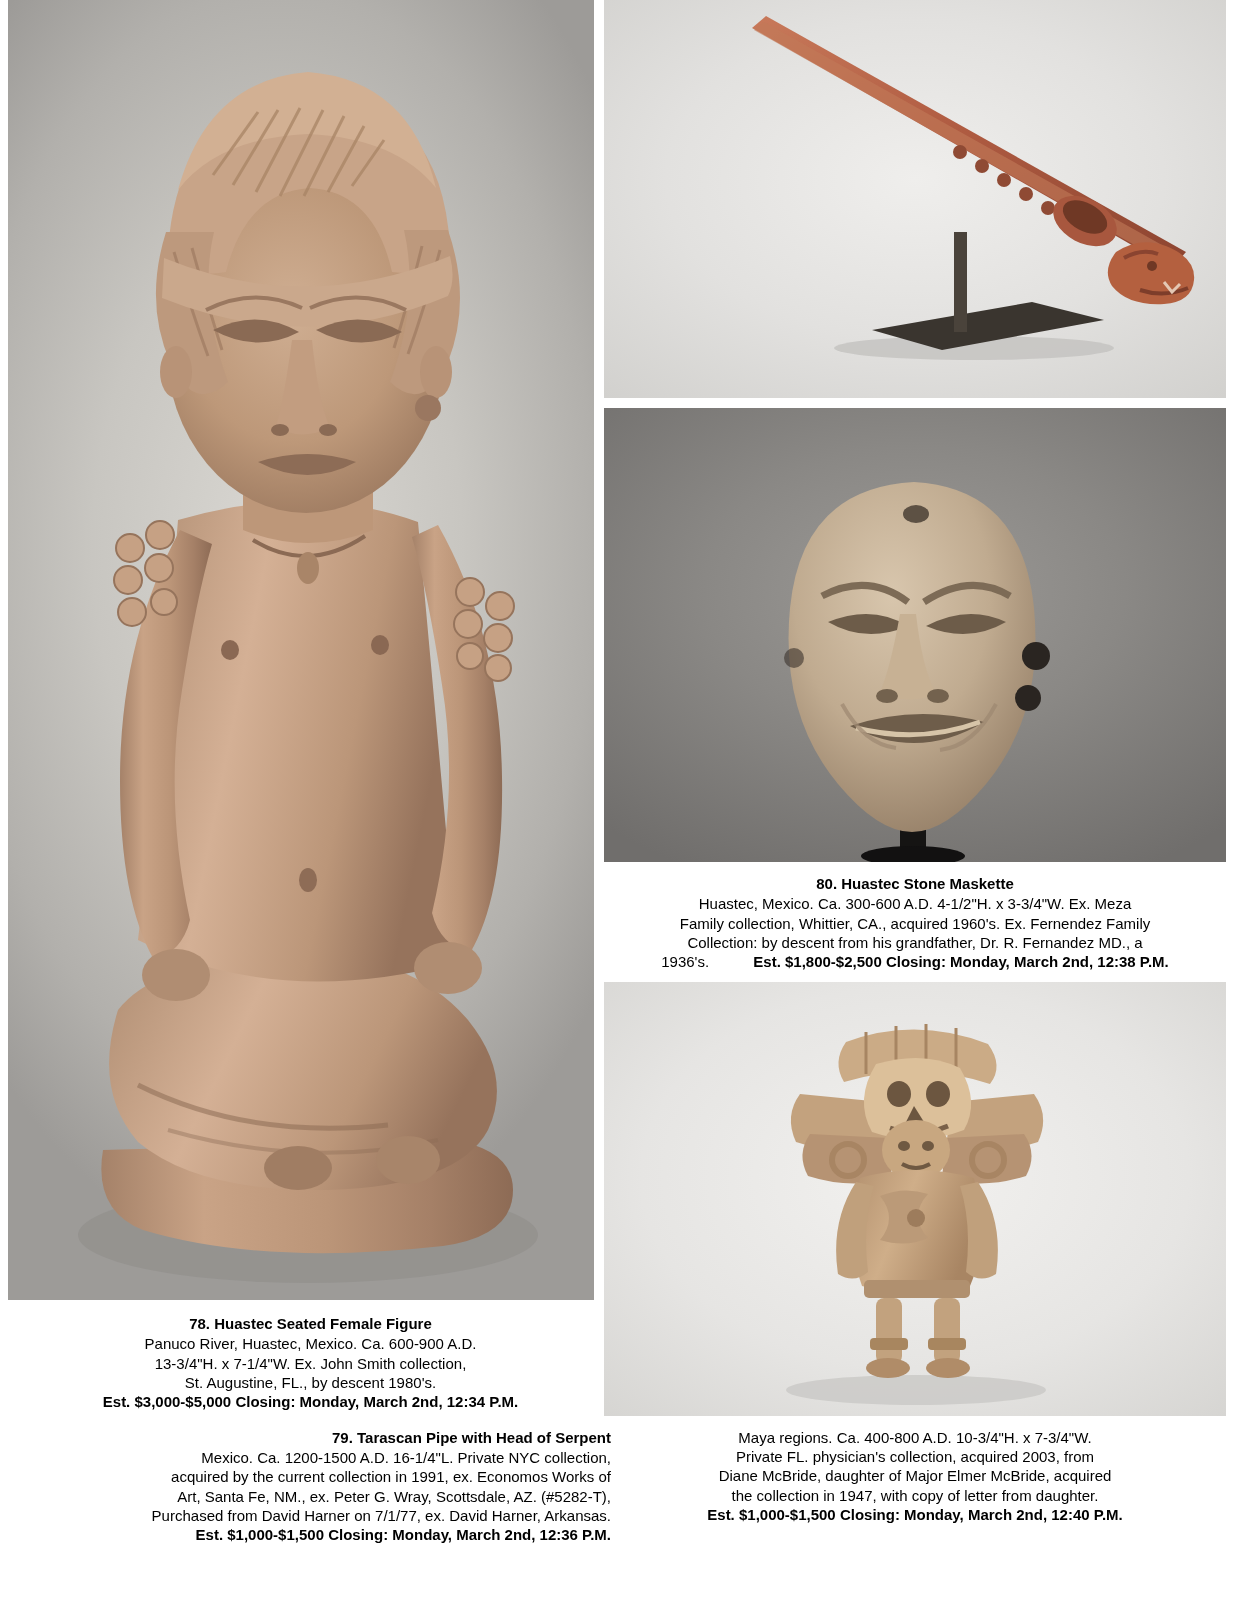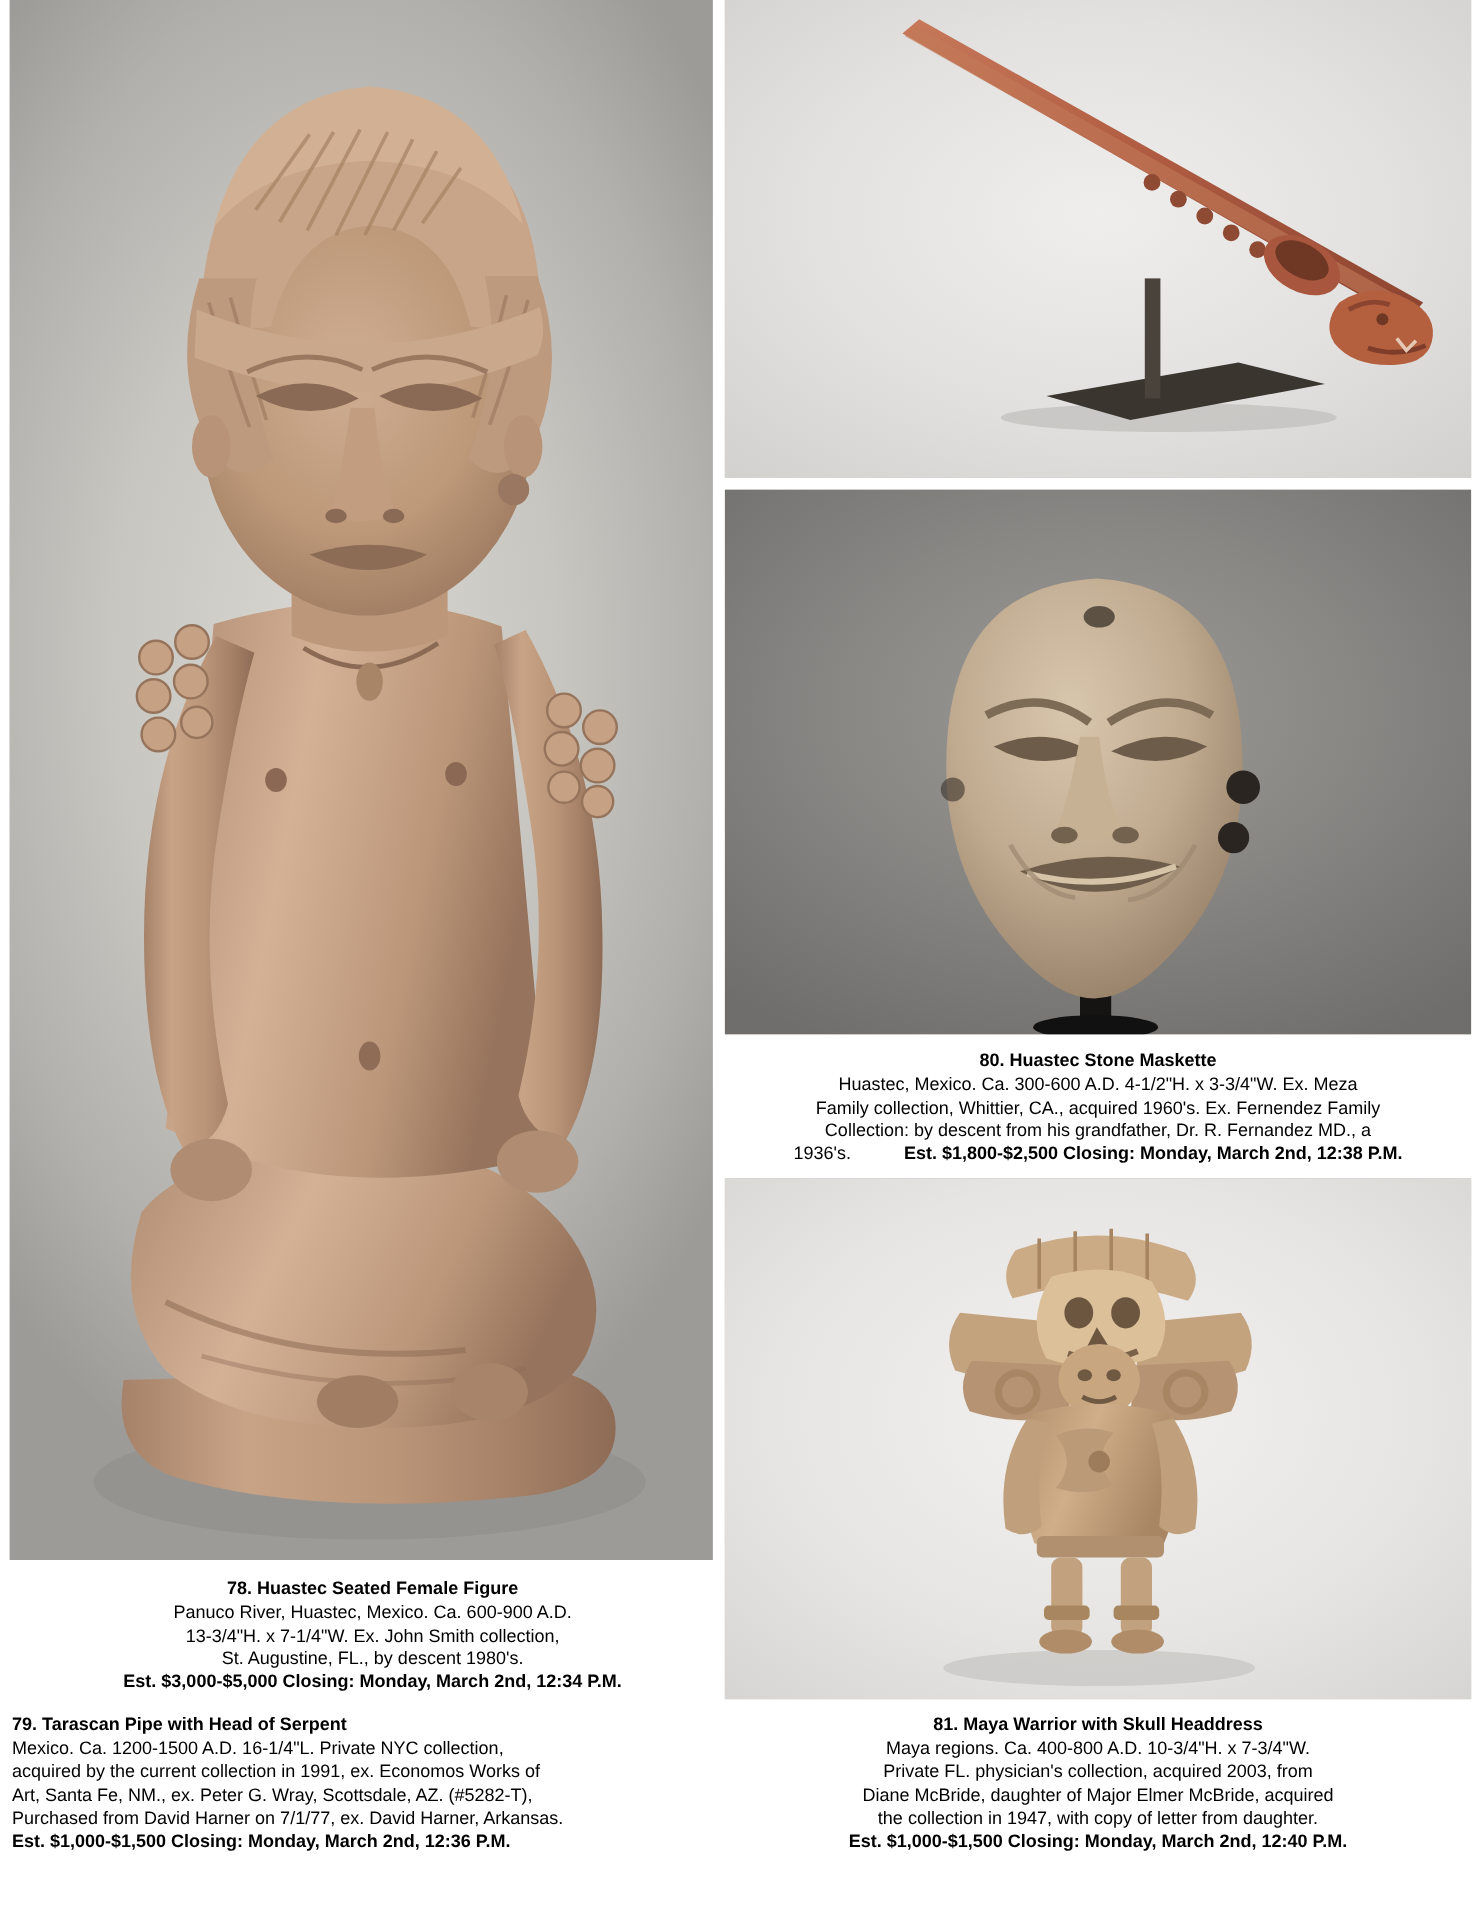--- a/index.html
+++ b/index.html
@@ -100,21 +100,21 @@
     font-weight: bold;
     display: block;
     margin-bottom: 1px;
   }
   .caption .body {
     display: block;
   }
   .caption b { font-weight: bold; margin-left: 40px; }
 
   .cap-78 { margin-top: 14px; }
-  .cap-79 { margin-top: 16px; text-align: left; }
+  .cap-79 { margin-top: 16px; text-align: right; }
   .cap-80 { margin-top: 12px; }
   .cap-81 { margin-top: 12px; }
 </style>
 </head>
 <body>
 
 <div class="page">
 
   <div class="col-left">
 
@@ -400,21 +400,20 @@
 
         <rect x="266" y="356" width="38" height="12" rx="4" fill="#a8865f"></rect>
         <rect x="324" y="356" width="38" height="12" rx="4" fill="#a8865f"></rect>
 
         <ellipse cx="284" cy="386" rx="22" ry="10" fill="#b08c68"></ellipse>
         <ellipse cx="344" cy="386" rx="22" ry="10" fill="#b08c68"></ellipse>
       </svg>
     </div>
 
     <div class="caption cap-81">
-      <span class="title">81. Maya Warrior with Skull Headdress</span>
       <span class="body">Maya regions.  Ca. 400-800 A.D.  10-3/4"H. x 7-3/4"W.</span>
       <span class="body">Private FL. physician's collection, acquired 2003, from</span>
       <span class="body">Diane McBride, daughter of Major Elmer McBride, acquired</span>
       <span class="body">the collection in 1947, with copy of letter from daughter.</span>
       <span class="body" style="font-weight:bold">Est. $1,000-$1,500  Closing: Monday, March 2nd, 12:40 P.M.</span>
     </div>
 
   </div>
 </div>
 

